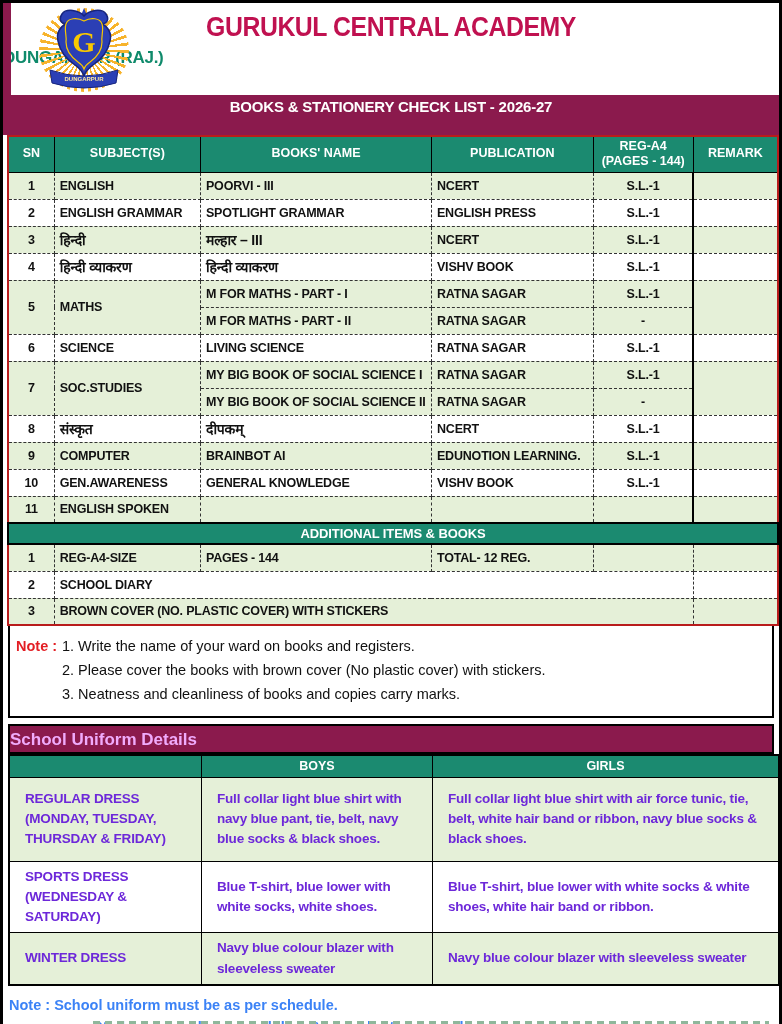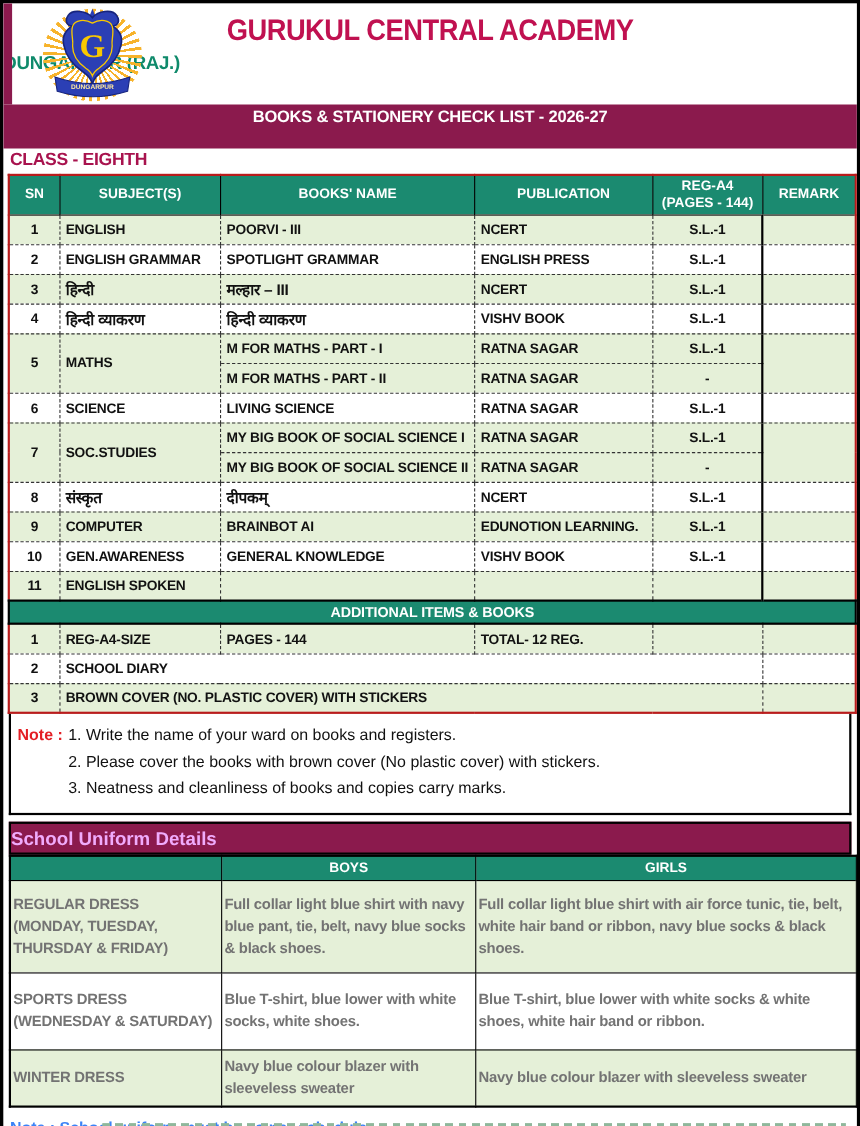--- a/index.html
+++ b/index.html
@@ -45,22 +45,22 @@
   
   .notes{margin:0 5px; border:2px solid #000; border-top:none; padding:8px 0 10px 0;}
   .note-line{font-size:14.5px; color:#111; padding:4px 6px 4px 52px; position:relative;}
   .note-label{position:absolute; left:6px; top:4px; color:var(--note_red); font-weight:bold;}
   
   .banner2{margin:6px 5px 0 5px; background:var(--maroon); border:2px solid #000; color:#f0abfc;
     text-align:left; font-weight:bold; font-size:17px; height:30px; line-height:27px;}
   .uniform{width:772px; margin:0 5px; border:2px solid #000;}
   .uniform th{background:var(--teal); color:#fff; border:1.5px solid #000;
     font-size:12.5px; font-weight:bold; height:22px; text-align:center;}
-  .uniform td{border:1.5px solid #000; font-size:13.5px; font-weight:600; color:#737373;
-    padding:5px 2px; vertical-align:middle; line-height:1.5; letter-spacing:-0.2px;}
+  .uniform td{border:1.5px solid #000; font-size:13.5px; font-weight:600; color:#6d28d9;
+    padding:5px 15px; vertical-align:middle; line-height:1.5; letter-spacing:-0.2px;}
   .uniform tr.g td{background:var(--row_green);}
   .uniform tr.w td{background:#fff;}
   tr.row-regular td{height:84px;}
   tr.row-sports td{height:70px;}
   tr.row-winter td{height:50px;}
   .dress-name{font-weight:700;}
   
   .footer-notes{padding:8px 6px 0 6px;}
   .fnote{font-size:14.5px; font-weight:bold; color:#3b82f6; padding:3px 0;}
   .fnote.indent{padding-left:84px;}
@@ -90,21 +90,20 @@
         <text x="47" y="75" text-anchor="middle" font-size="6" font-weight="bold" fill="#FFE9A0">DUNGARPUR</text>
       </svg>
     </div>
     <div class="school-name">
       <span>GURUKUL CENTRAL ACADEMY</span>
     </div>
     <div class="location">DUNGARPUR (RAJ.)</div>
   </div>
 
   <div class="banner1">BOOKS &amp; STATIONERY CHECK LIST - 2026-27</div>
-  <div class="class-row">CLASS - EIGHTH</div>
 
   <table class="main">
     <colgroup>
       <col style="width:6%">
         <col style="width:19%">
         <col style="width:30%">
       <col style="width:21%">
         <col style="width:13%">
         <col style="width:11%">
     </colgroup>

